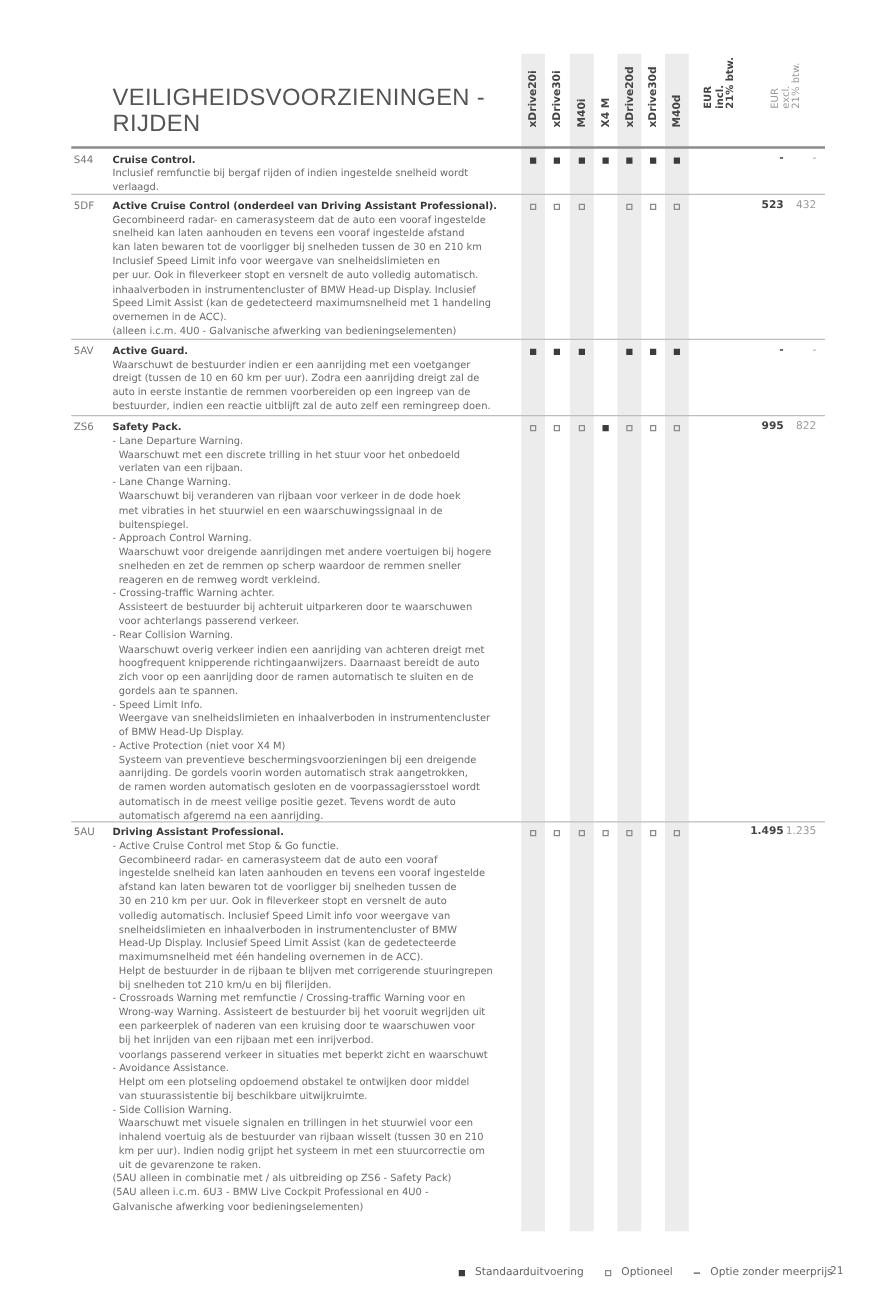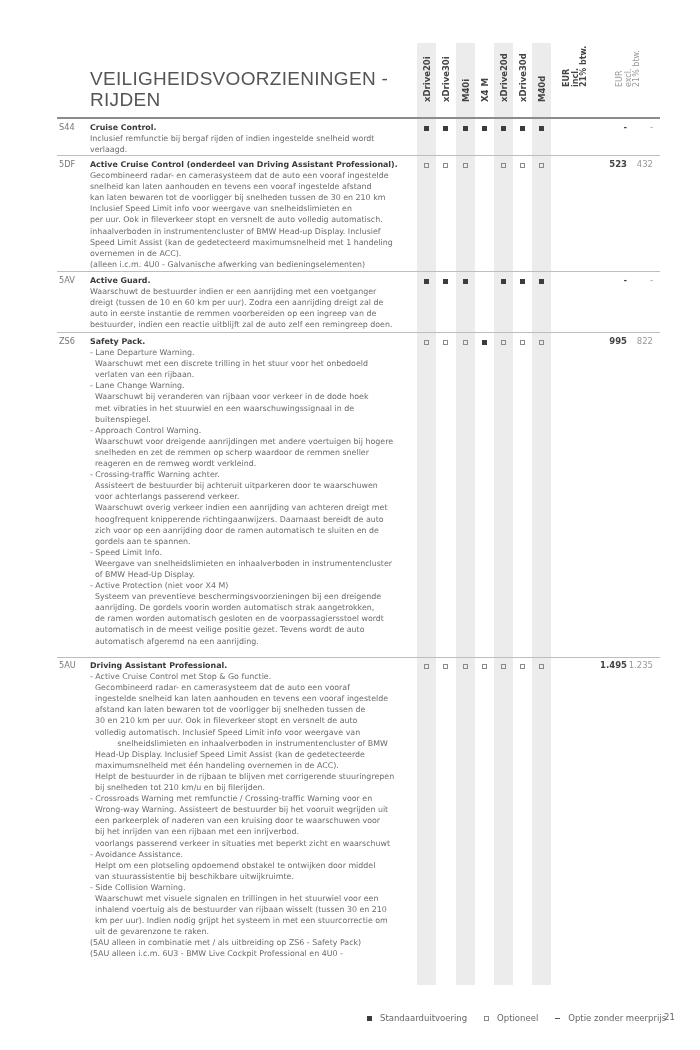--- a/index.html
+++ b/index.html
@@ -165,20 +165,21 @@
         <div class="ln" style="padding-left: 5px;">Waarschuwt bij veranderen van rijbaan voor verkeer in de dode hoek</div>
         <div class="ln" style="padding-left: 5px;">met vibraties in het stuurwiel en een waarschuwingssignaal in de</div>
         <div class="ln" style="padding-left: 5px;">buitenspiegel.</div>
         <div class="ln">- Approach Control Warning.</div>
         <div class="ln" style="padding-left: 5px;">Waarschuwt voor dreigende aanrijdingen met andere voertuigen bij hogere</div>
         <div class="ln" style="padding-left: 5px;">snelheden en zet de remmen op scherp waardoor de remmen sneller</div>
         <div class="ln" style="padding-left: 5px;">reageren en de remweg wordt verkleind.</div>
         <div class="ln">- Crossing-traffic Warning achter.</div>
         <div class="ln" style="padding-left: 5px;">Assisteert de bestuurder bij achteruit uitparkeren door te waarschuwen</div>
         <div class="ln" style="padding-left: 5px;">voor achterlangs passerend verkeer.</div>
+        <div class="ln">- Rear Collision Warning.</div>
         <div class="ln" style="padding-left: 5px;">Waarschuwt overig verkeer indien een aanrijding van achteren dreigt met</div>
         <div class="ln" style="padding-left: 5px;">hoogfrequent knipperende richtingaanwijzers. Daarnaast bereidt de auto</div>
         <div class="ln" style="padding-left: 5px;">zich voor op een aanrijding door de ramen automatisch te sluiten en de</div>
         <div class="ln" style="padding-left: 5px;">gordels aan te spannen.</div>
         <div class="ln">- Speed Limit Info.</div>
         <div class="ln" style="padding-left: 5px;">Weergave van snelheidslimieten en inhaalverboden in instrumentencluster</div>
         <div class="ln" style="padding-left: 5px;">of BMW Head-Up Display.</div>
         <div class="ln">- Active Protection (niet voor X4 M)</div>
         <div class="ln" style="padding-left: 5px;">Systeem van preventieve beschermingsvoorzieningen bij een dreigende</div>
         <div class="ln" style="padding-left: 5px;">aanrijding. De gordels voorin worden automatisch strak aangetrokken,</div>
@@ -199,40 +200,41 @@
     <div class="row" style="top: 660px;">
       <div class="code">5AU</div>
       <div class="desc">
         <div class="name">Driving Assistant Professional.</div>
         <div class="ln">- Active Cruise Control met Stop &amp; Go functie.</div>
         <div class="ln" style="padding-left: 5px;">Gecombineerd radar- en camerasysteem dat de auto een vooraf</div>
         <div class="ln" style="padding-left: 5px;">ingestelde snelheid kan laten aanhouden en tevens een vooraf ingestelde</div>
         <div class="ln" style="padding-left: 5px;">afstand kan laten bewaren tot de voorligger bij snelheden tussen de</div>
         <div class="ln" style="padding-left: 5px;">30 en 210 km per uur. Ook in fileverkeer stopt en versnelt de auto</div>
         <div class="ln" style="padding-left: 5px;">volledig automatisch. Inclusief Speed Limit info voor weergave van</div>
-        <div class="ln" style="padding-left: 5px; text-align: center;">snelheidslimieten en inhaalverboden in instrumentencluster of BMW</div>
+        <div class="ln" style="padding-left: 5px;">snelheidslimieten en inhaalverboden in instrumentencluster of BMW</div>
         <div class="ln" style="padding-left: 5px;">Head-Up Display. Inclusief Speed Limit Assist (kan de gedetecteerde</div>
         <div class="ln" style="padding-left: 5px;">maximumsnelheid met één handeling overnemen in de ACC).</div>
         <div class="ln" style="padding-left: 5px;">Helpt de bestuurder in de rijbaan te blijven met corrigerende stuuringrepen</div>
         <div class="ln" style="padding-left: 5px;">bij snelheden tot 210 km/u en bij filerijden.</div>
         <div class="ln">- Crossroads Warning met remfunctie / Crossing-traffic Warning voor en</div>
         <div class="ln" style="padding-left: 5px;">Wrong-way Warning. Assisteert de bestuurder bij het vooruit wegrijden uit</div>
         <div class="ln" style="padding-left: 5px;">een parkeerplek of naderen van een kruising door te waarschuwen voor</div>
         <div class="ln" style="padding-left: 5px;">bij het inrijden van een rijbaan met een inrijverbod.</div>
         <div class="ln" style="padding-left: 5px;">voorlangs passerend verkeer in situaties met beperkt zicht en waarschuwt</div>
         <div class="ln">- Avoidance Assistance.</div>
         <div class="ln" style="padding-left: 5px;">Helpt om een plotseling opdoemend obstakel te ontwijken door middel</div>
         <div class="ln" style="padding-left: 5px;">van stuurassistentie bij beschikbare uitwijkruimte.</div>
         <div class="ln">- Side Collision Warning.</div>
         <div class="ln" style="padding-left: 5px;">Waarschuwt met visuele signalen en trillingen in het stuurwiel voor een</div>
         <div class="ln" style="padding-left: 5px;">inhalend voertuig als de bestuurder van rijbaan wisselt (tussen 30 en 210</div>
         <div class="ln" style="padding-left: 5px;">km per uur). Indien nodig grijpt het systeem in met een stuurcorrectie om</div>
         <div class="ln" style="padding-left: 5px;">uit de gevarenzone te raken.</div>
         <div class="ln">(5AU alleen in combinatie met / als uitbreiding op ZS6 - Safety Pack)</div>
         <div class="ln">(5AU alleen i.c.m. 6U3 - BMW Live Cockpit Professional en 4U0 -</div>
+        <div class="ln">Galvanische afwerking voor bedieningselementen)</div>
       </div>
       <span class="mk opt" style="left: 367px; top: 4px;"></span>
       <span class="mk opt" style="left: 386px; top: 4px;"></span>
       <span class="mk opt" style="left: 406px; top: 4px;"></span>
       <span class="mk opt" style="left: 425px; top: 4px;"></span>
       <span class="mk opt" style="left: 444px; top: 4px;"></span>
       <span class="mk opt" style="left: 463px; top: 4px;"></span>
       <span class="mk opt" style="left: 482px; top: 4px;"></span>
       <div class="price-inc">1.495</div>
       <div class="price-exc">1.235</div>

